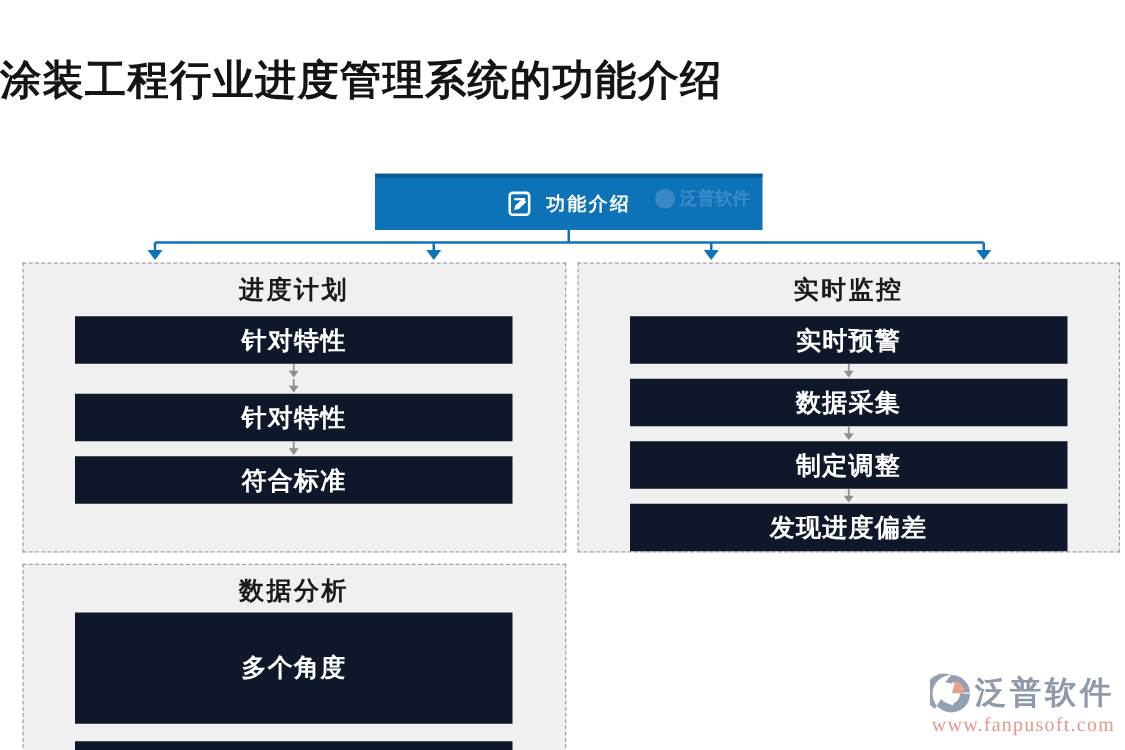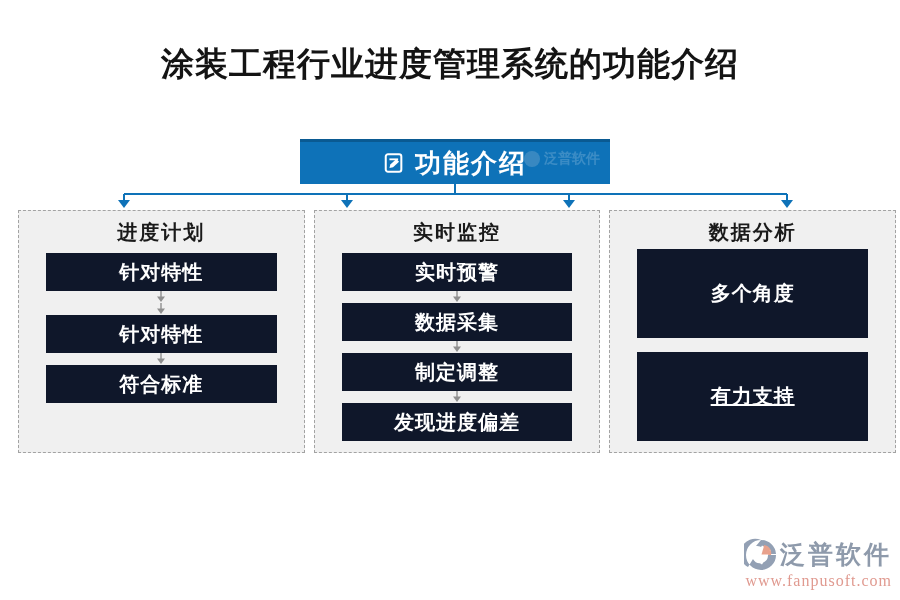--- a/index.html
+++ b/index.html
@@ -6,42 +6,42 @@
   html, body { width: 900px; height: 600px; background: #ffffff; overflow: hidden; }
   body {
     position: relative;
     font-family: "Liberation Serif", "DejaVu Serif", serif;
   }
 
   
   .page-title {
     position: absolute;
     top: 42px; left: 0; width: 900px;
-    text-align: center;
+    text-align: left;
     font-size: 33px;
     font-weight: bold;
     color: #141414;
     letter-spacing: 1px;
   }
 
   
   .root-node {
     position: absolute;
     left: 300px; top: 139px;
     width: 310px; height: 45px;
     background: #0e72b8;
     border-top: 3px solid #0a5a92;
     display: flex;
     align-items: center;
     justify-content: center;
     gap: 10px;
   }
   .root-node .label {
     color: #ffffff;
-    font-size: 26px;
+    font-size: 15px;
     font-weight: bold;
     letter-spacing: 2px;
   }
   .root-watermark {
     position: absolute;
     right: 10px; top: 8px;
     display: flex; align-items: center; gap: 4px;
     opacity: 0.22;
     pointer-events: none;
   }
@@ -55,23 +55,23 @@
   .connectors {
     position: absolute; left: 0; top: 0;
     width: 900px; height: 600px;
     pointer-events: none;
   }
 
   
   .columns {
     position: absolute;
     left: 18px; top: 210px;
-    width: 878px; height: 243px;
+    width: 878px; height: 290px;
     display: grid;
-    grid-template-columns: repeat(3, 1fr);
+    grid-template-columns: repeat(2, 1fr);
     gap: 9px;
   }
   .panel {
     background: #f0f0f0;
     border: 1px dashed #a3a3a3;
     display: flex;
     flex-direction: column;
     align-items: center;
   }
   .panel-header {

